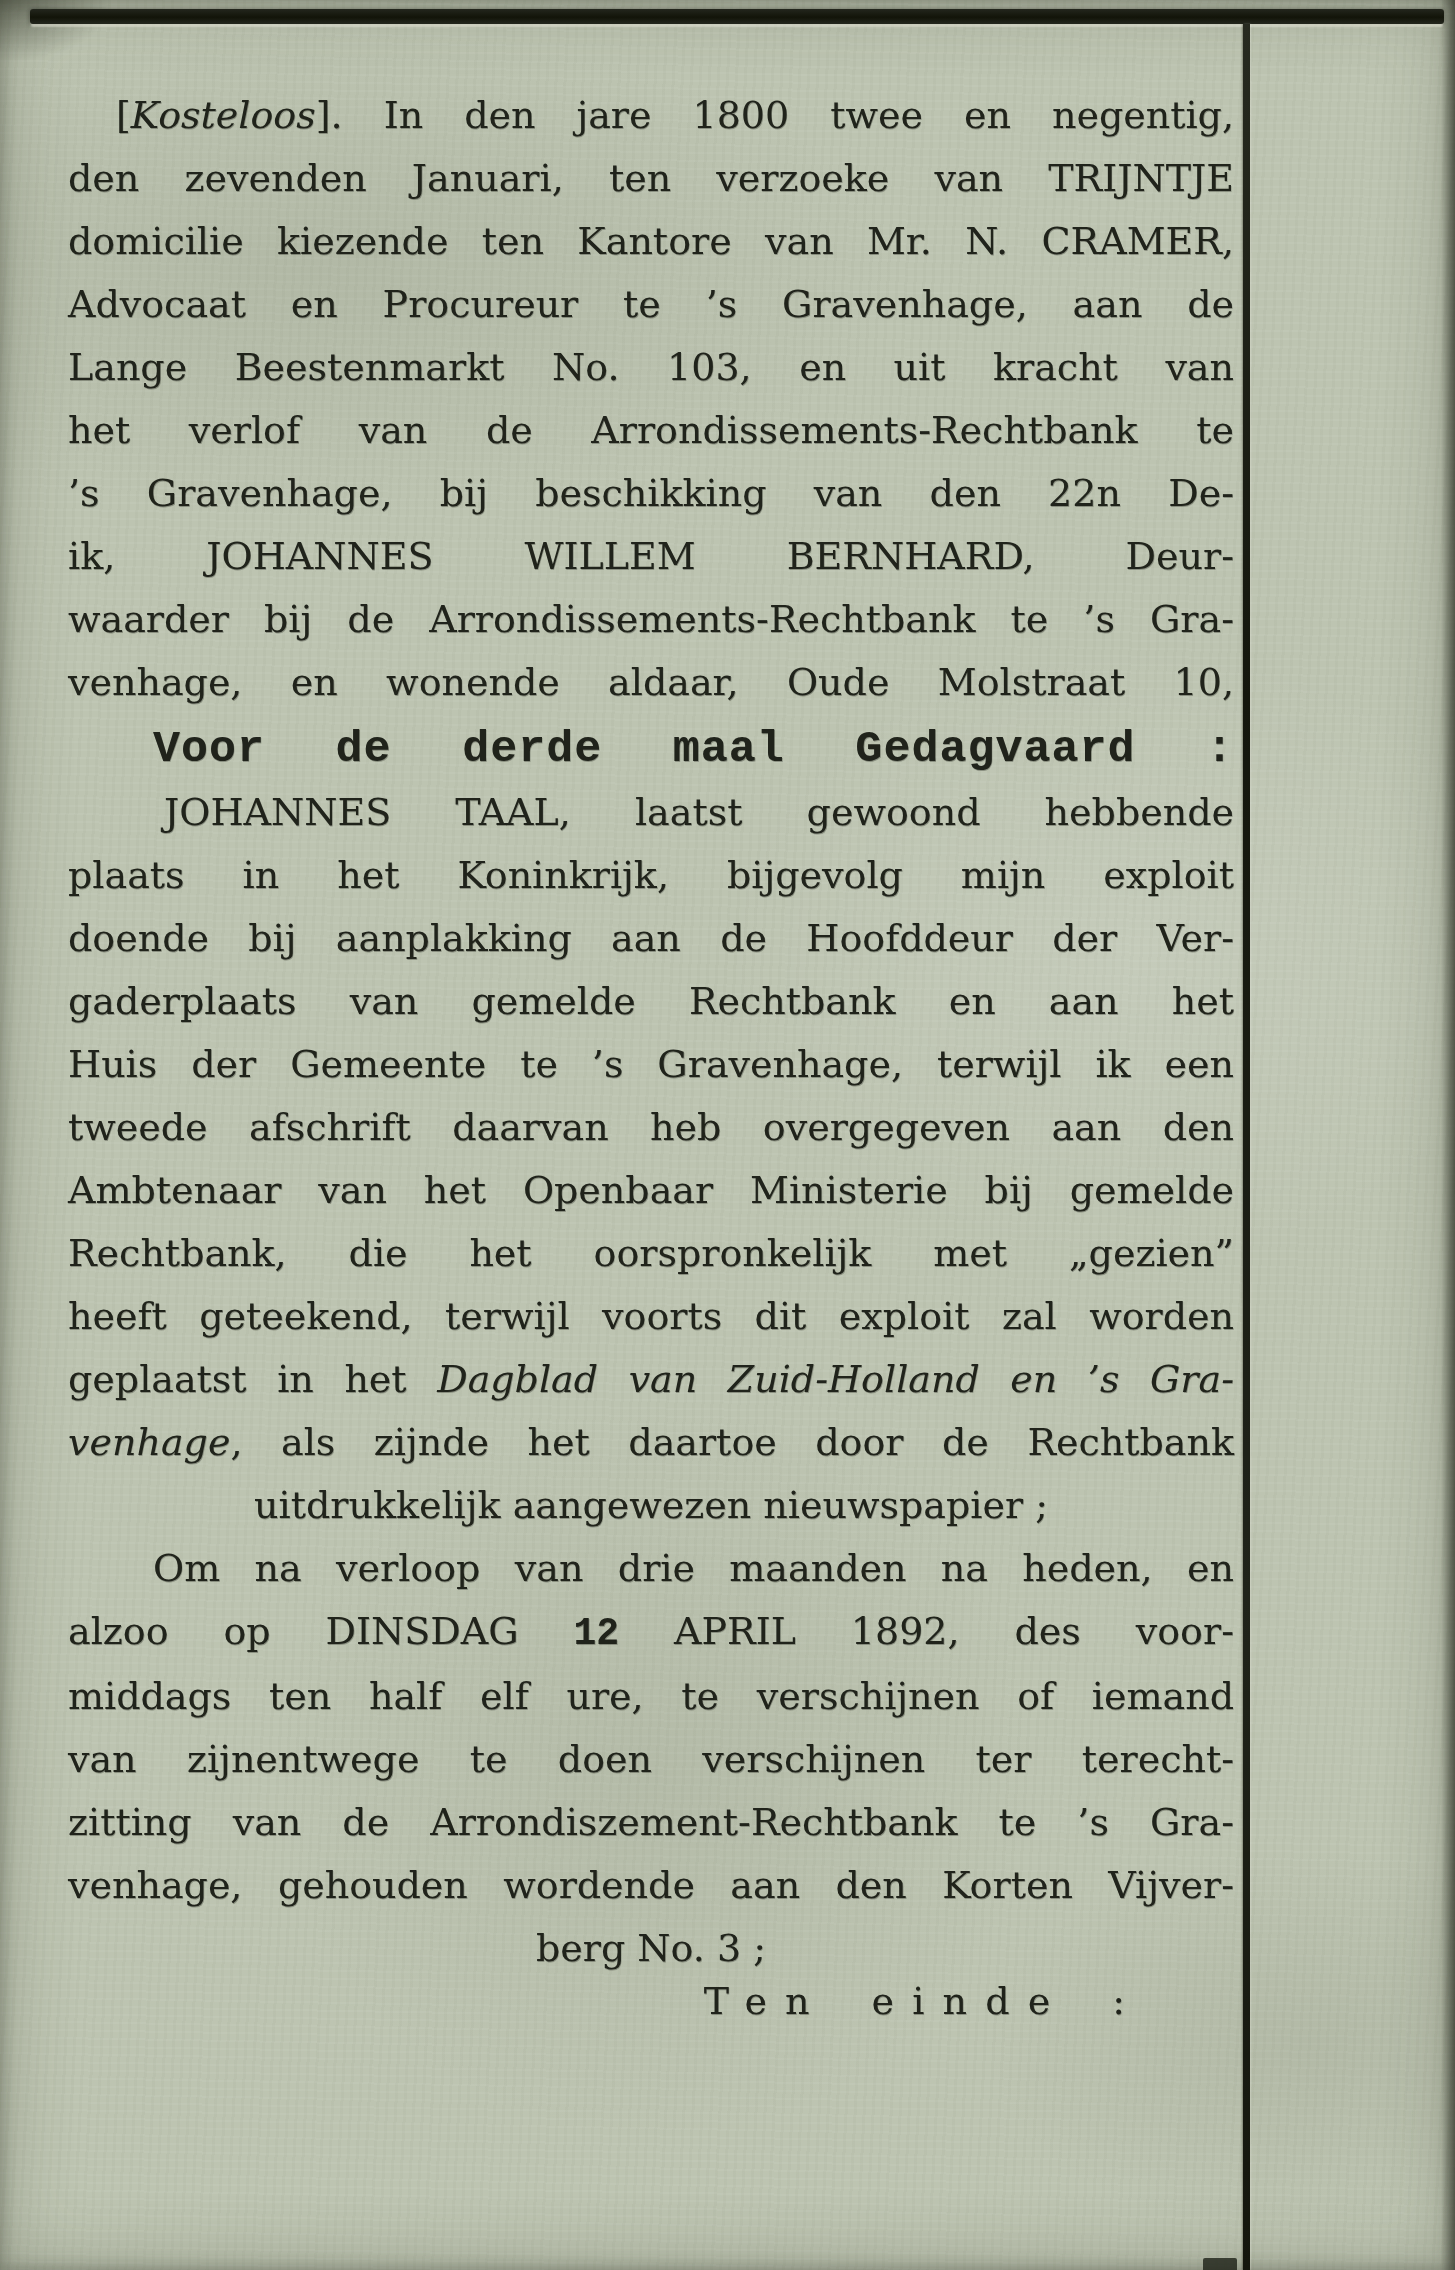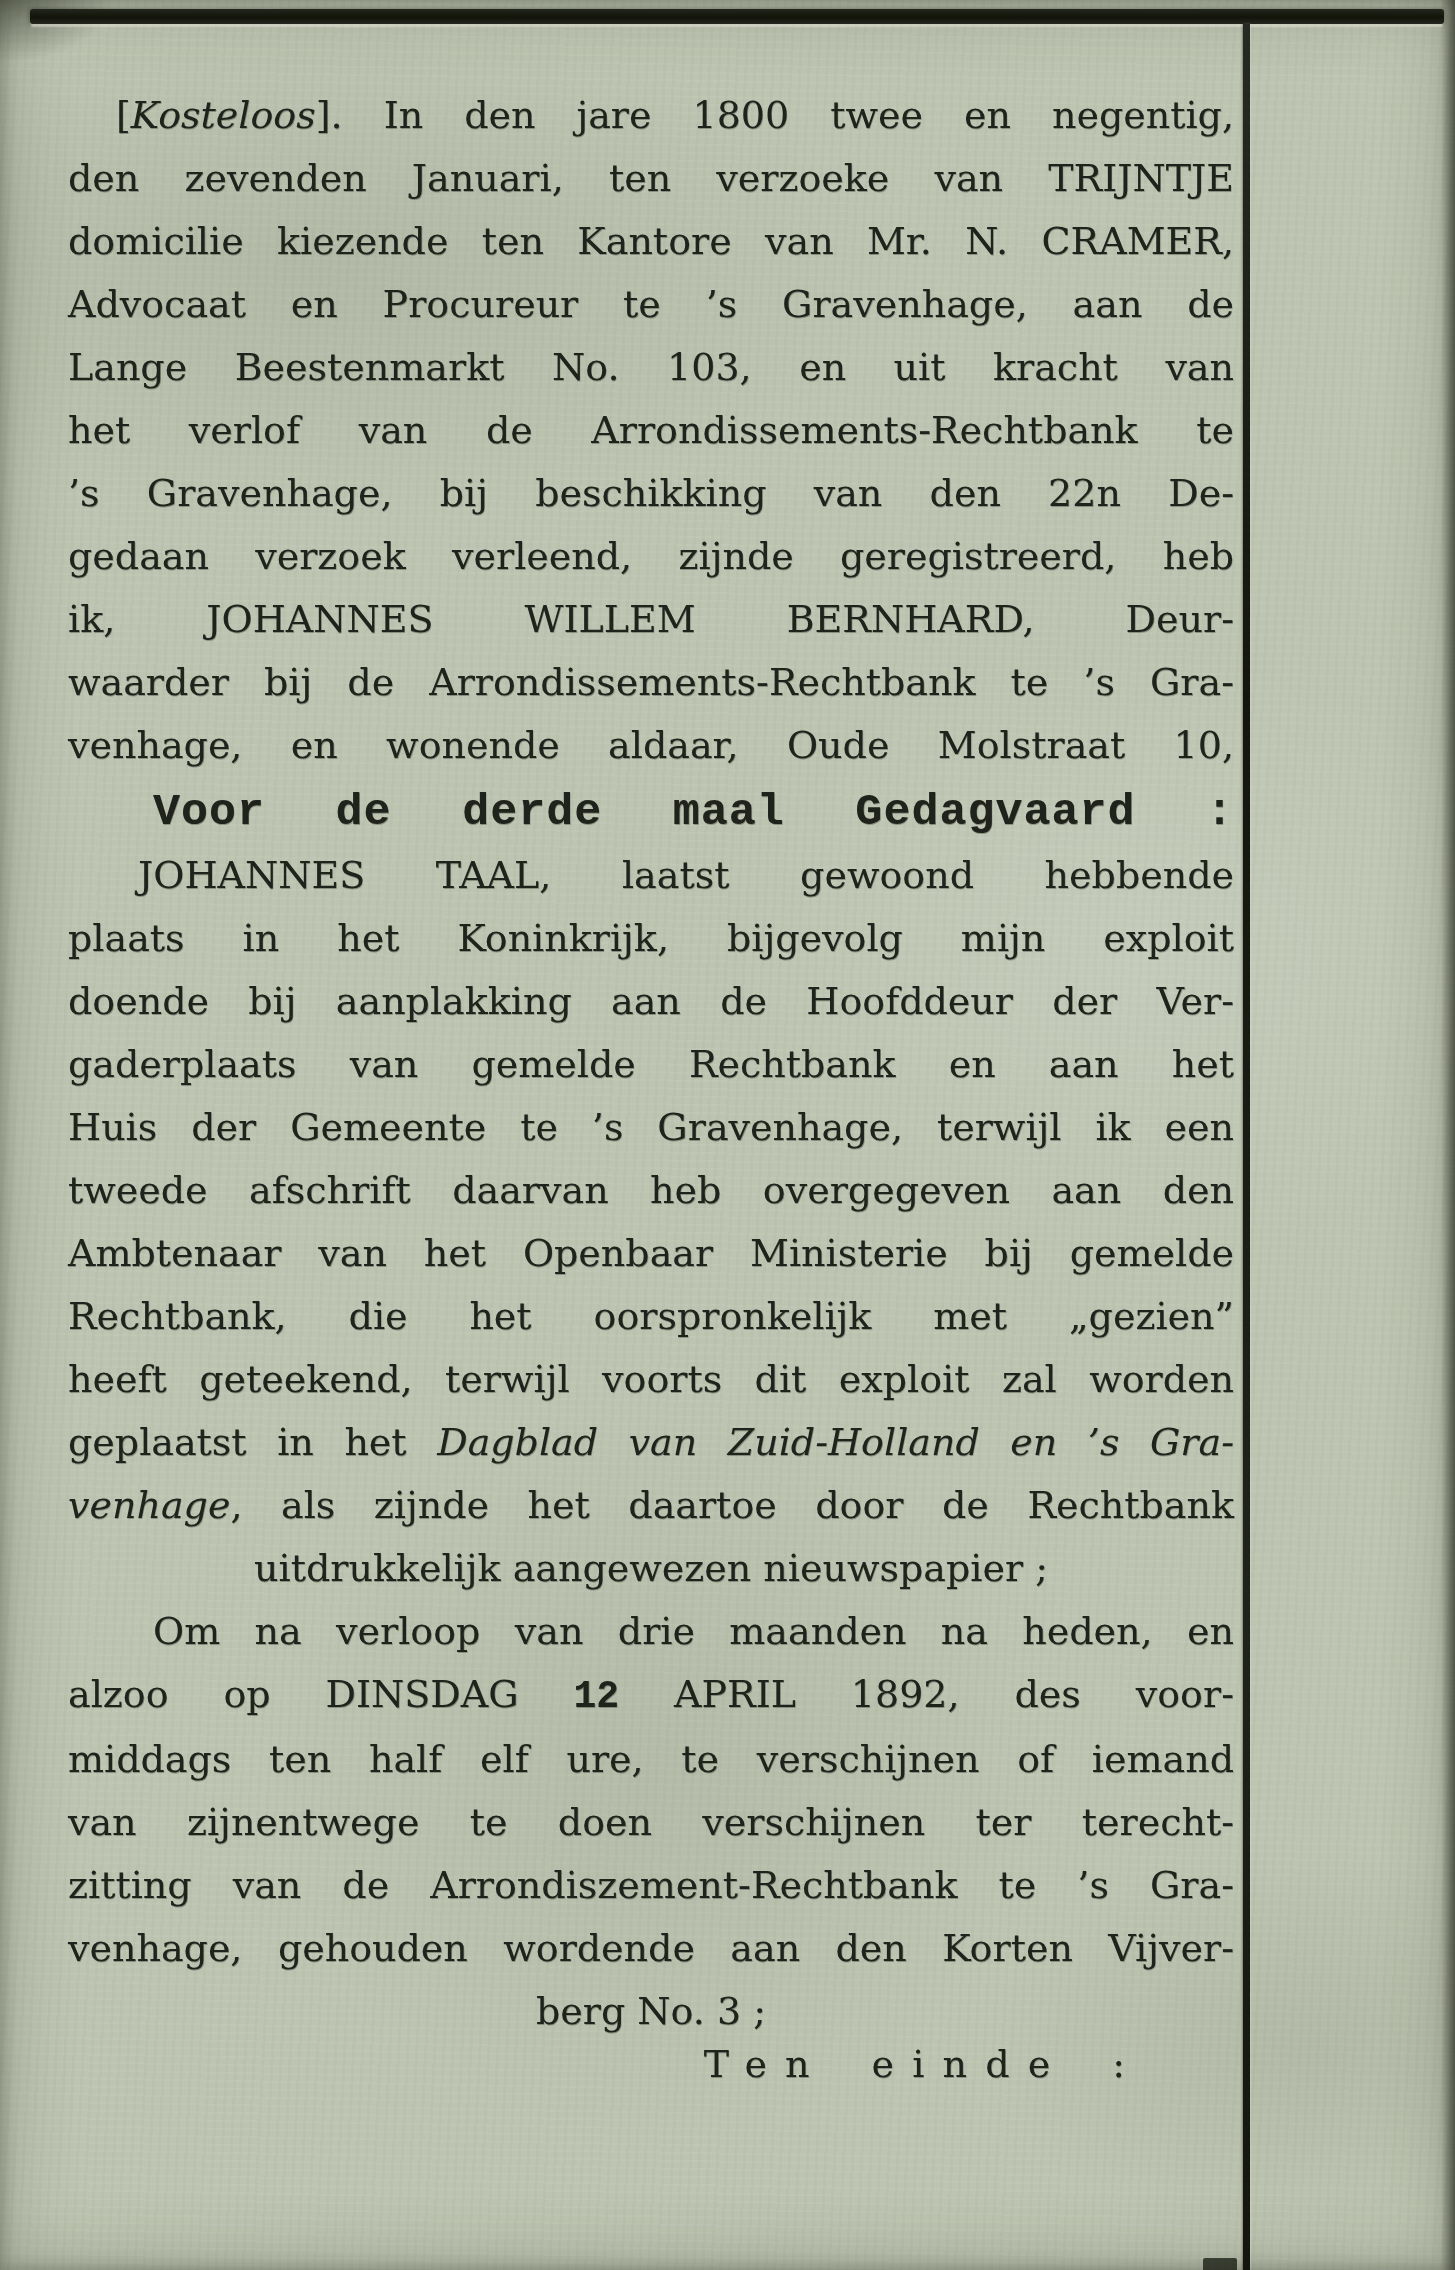--- a/index.html
+++ b/index.html
@@ -41,21 +41,21 @@
   }
   .column{
     position:absolute;left:68px;top:84px;width:1166px;
     font-size:38px;line-height:63px;color:#20231b;
     text-shadow:.6px .6px 0 rgba(44,47,36,.35);
     text-justify:inter-word;
   }
   .line{white-space:nowrap;text-align:center;}
   .line.just{white-space:normal;text-align:justify;text-align-last:justify;}
   .line.ind-sm{margin-left:48px;}
-  .line.ind-md{margin-left:70px;}
+  .line.ind-md{margin-left:96px;}
   .line.ind-lg{margin-left:85px;}
   .line.heading{font-weight:bold;font-size:45px;letter-spacing:1px;}
   .line.ten-einde{margin-left:545px;margin-top:-10px;letter-spacing:.48em;word-spacing:.35em;}
   .s-i{font-style:italic;}
   .s-b{font-weight:bold;font-family:Liberation Mono, monospace;}
 </style>
 </head>
 <body>
 
 <div class="paper"></div>
@@ -65,21 +65,20 @@
 <div class="frag"></div>
 
 <div class="column">
     <div class="line just ind-sm"><span class="s-n">[</span><span class="s-i">Kosteloos</span><span class="s-n">]. In den jare 1800 twee en negentig,</span></div>
     <div class="line just"><span class="s-n">den zevenden Januari, ten verzoeke van TRIJNTJE</span></div>
     <div class="line just"><span class="s-n">domicilie kiezende ten Kantore van Mr. N. CRAMER,</span></div>
     <div class="line just"><span class="s-n">Advocaat en Procureur te ’s Gravenhage, aan de</span></div>
     <div class="line just"><span class="s-n">Lange Beestenmarkt No. 103, en uit kracht van</span></div>
     <div class="line just"><span class="s-n">het verlof van de Arrondissements-Rechtbank te</span></div>
     <div class="line just"><span class="s-n">’s Gravenhage, bij beschikking van den 22n De-</span></div>
-    <div class="line just"><span class="s-n">gedaan verzoek verleend, zijnde geregistreerd, heb</span></div>
     <div class="line just"><span class="s-n">ik, JOHANNES WILLEM BERNHARD, Deur-</span></div>
     <div class="line just"><span class="s-n">waarder bij de Arrondissements-Rechtbank te ’s Gra-</span></div>
     <div class="line just"><span class="s-n">venhage, en wonende aldaar, Oude Molstraat 10,</span></div>
     <div class="line just ind-lg heading"><span class="s-b">Voor de derde maal Gedagvaard :</span></div>
     <div class="line just ind-md"><span class="s-n">JOHANNES TAAL, laatst gewoond hebbende</span></div>
     <div class="line just"><span class="s-n">plaats in het Koninkrijk, bijgevolg mijn exploit</span></div>
     <div class="line just"><span class="s-n">doende bij aanplakking aan de Hoofddeur der Ver-</span></div>
     <div class="line just"><span class="s-n">gaderplaats van gemelde Rechtbank en aan het</span></div>
     <div class="line just"><span class="s-n">Huis der Gemeente te ’s Gravenhage, terwijl ik een</span></div>
     <div class="line just"><span class="s-n">tweede afschrift daarvan heb overgegeven aan den</span></div>

